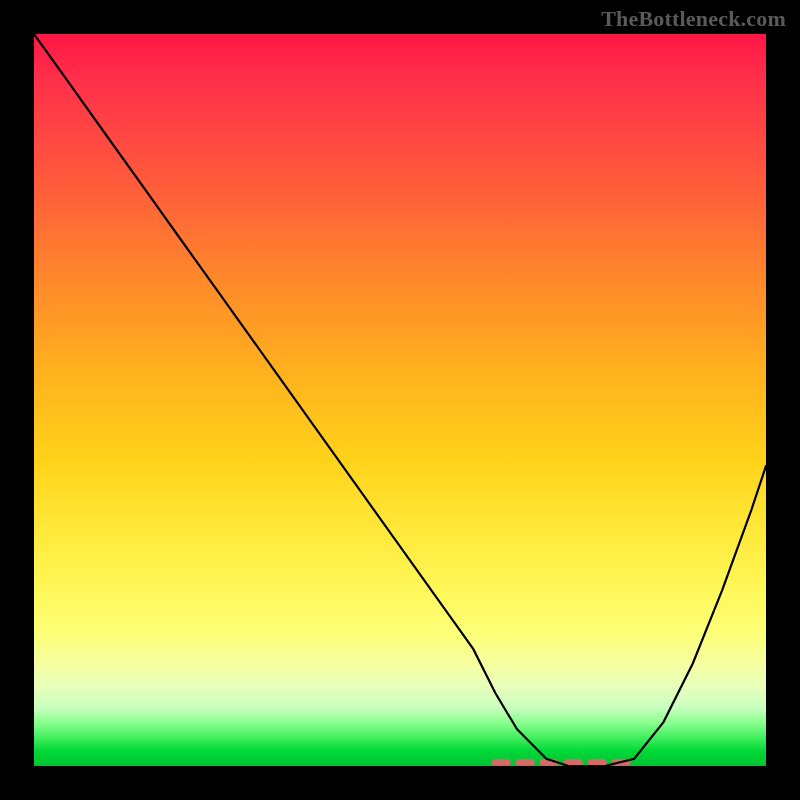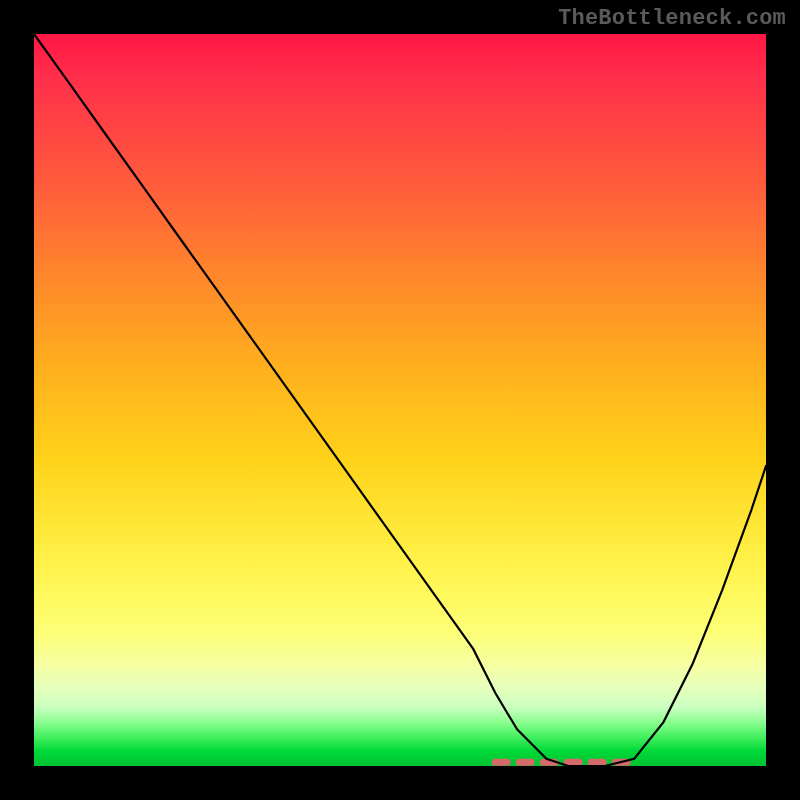--- a/index.html
+++ b/index.html
@@ -12,21 +12,21 @@
   }
   .stage {
     position: relative;
     width: 800px;
     height: 800px;
   }
   .watermark {
     position: absolute;
     top: 6px;
     right: 14px;
-    font-family: Liberation Mono, monospace;
+    font-family: Liberation Serif, serif;
     font-size: 22px;
     font-weight: 600;
     color: #5a5a5a;
     letter-spacing: 0.2px;
     z-index: 5;
   }
   .plot-area {
     position: absolute;
     left: 34px;
     top: 34px;

